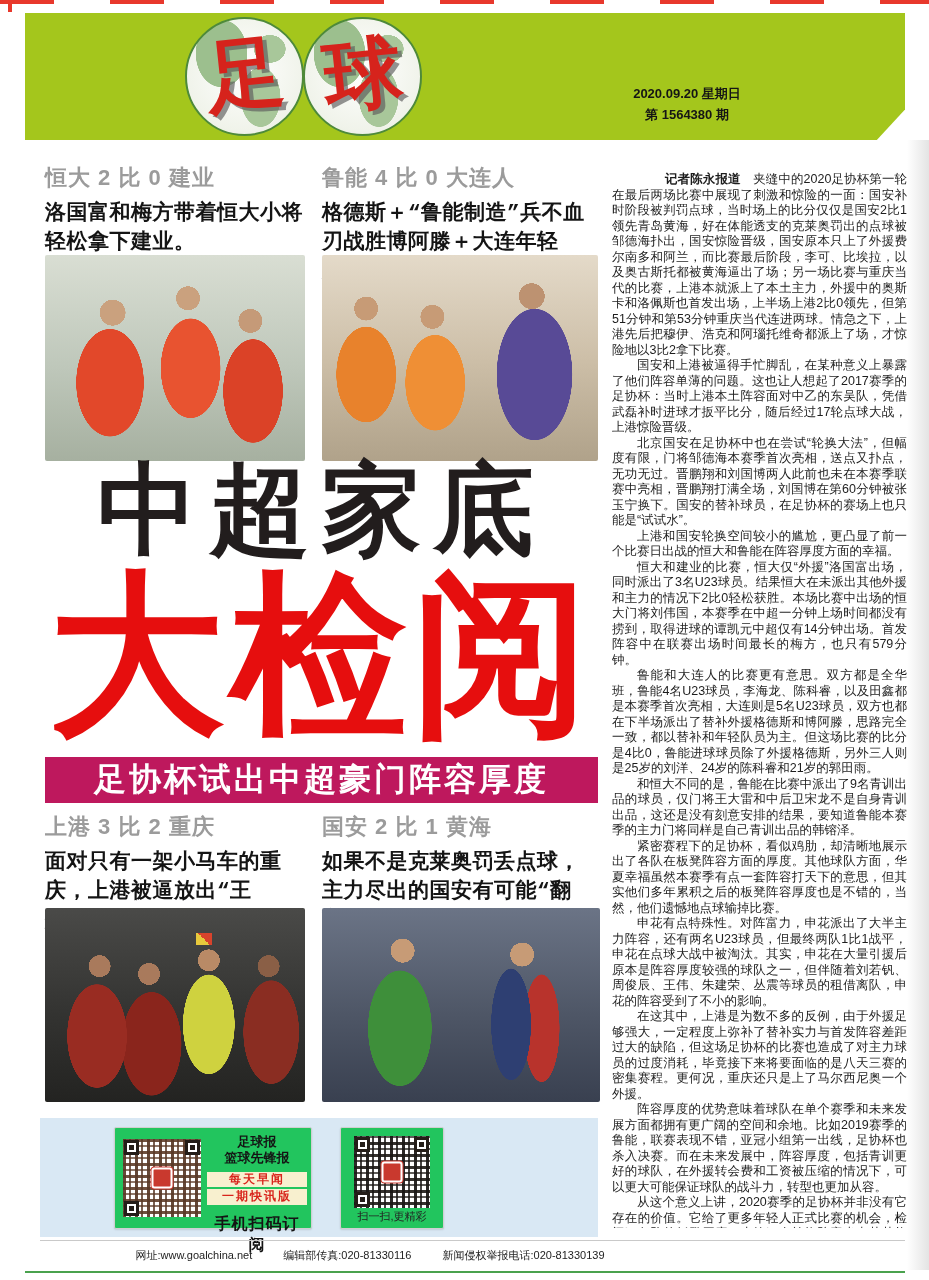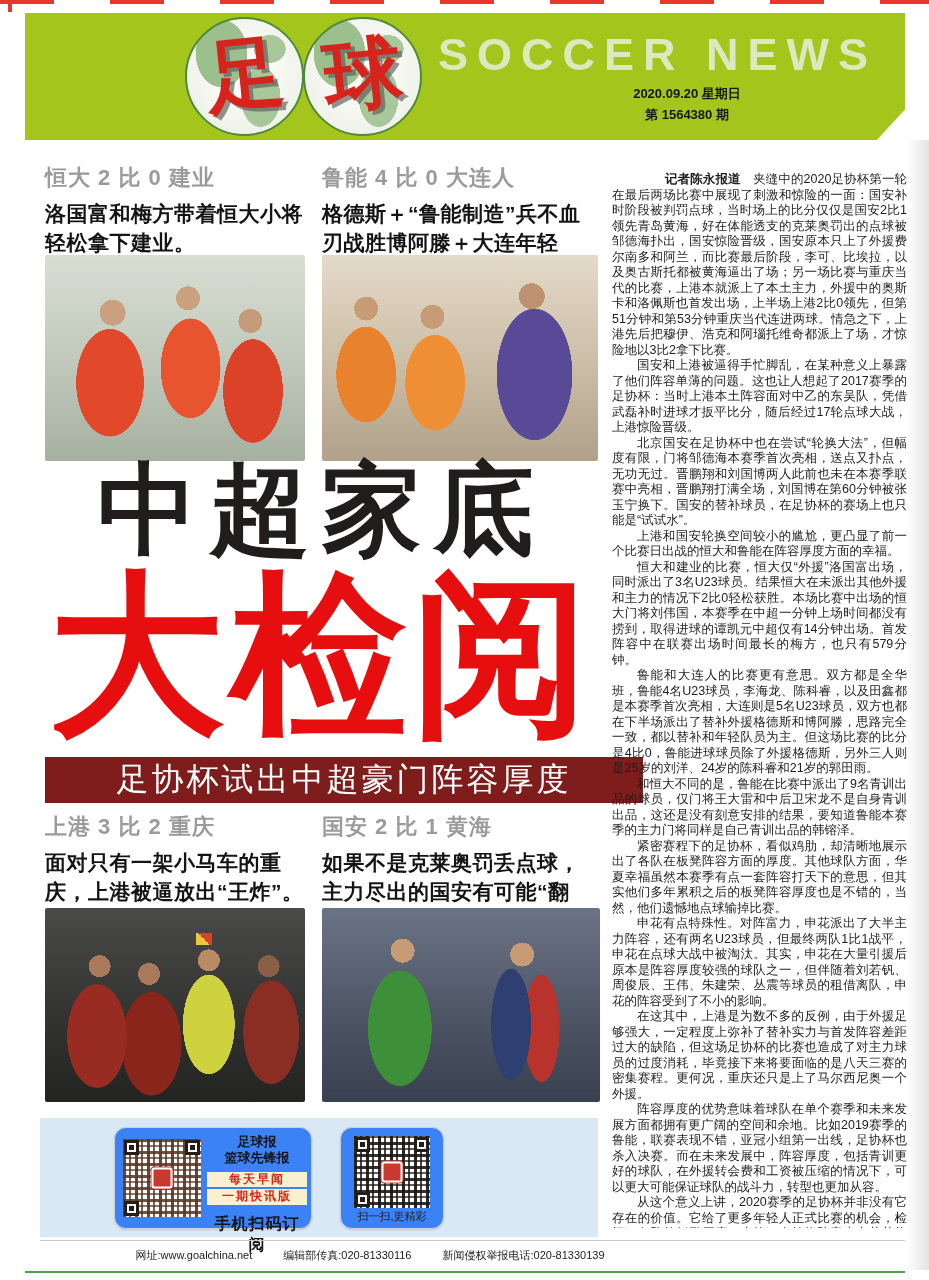--- a/index.html
+++ b/index.html
@@ -29,21 +29,21 @@
     color:#d6231c;text-shadow:4px 4px 0 rgba(90,90,90,.65);line-height:1;}
   .title-en{position:absolute;right:28px;top:16px;font-size:45px;font-weight:bold;
     letter-spacing:9px;color:#dce8bd;white-space:nowrap;}
   .mast-meta{position:absolute;right:28px;top:72px;width:380px;text-align:center;color:#151515;}
   .mast-date{font-size:13px;font-weight:bold;}
   .mast-issue{font-size:13px;font-weight:bold;margin-top:3px;}
   .mast-publisher{font-size:9px;margin-top:20px;letter-spacing:.5px;}
   
   .teaser{position:absolute;}
   .kicker{font-size:22px;font-weight:bold;color:#9b9b9b;letter-spacing:1px;}
-  .t-head{margin:7px 0 0 0;font-size:21px;font-weight:bold;color:#141414;line-height:1.38;letter-spacing:.5px;}
+  .t-head{margin:7px 0 0 0;font-size:21px;font-weight:bold;color:#141414;line-height:1.38;letter-spacing:.5px;font-family:Liberation Mono, monospace;}
   .t1{left:45px;top:163px;width:262px;}
   .t2{left:322px;top:163px;width:276px;}
   .t3{left:45px;top:812px;width:262px;}
   .t4{left:322px;top:812px;width:278px;}
   
   .photo{position:absolute;border-radius:2px;}
   .p1{left:45px;top:255px;width:260px;height:206px;background:
       radial-gradient(circle 13px at 26% 28%,#caa17e 99%,transparent),
       radial-gradient(circle 12px at 55% 21%,#caa17e 99%,transparent),
       radial-gradient(circle 12px at 79% 32%,#c59a78 99%,transparent),
@@ -76,31 +76,31 @@
       radial-gradient(ellipse 32px 58px at 28% 62%,#3e8f3a 99%,transparent),
       radial-gradient(ellipse 20px 56px at 68% 60%,#2e3f72 99%,transparent),
       radial-gradient(ellipse 18px 54px at 79% 62%,#b8332c 99%,transparent),
       linear-gradient(180deg,#6b7486 0%,#4e5666 55%,#394050 100%);}
   
   .head-black{position:absolute;left:45px;top:455px;width:553px;margin:0;text-align:center;
     font-size:100px;line-height:1.08;font-weight:900;letter-spacing:12px;color:#221d1d;}
   .head-red{position:absolute;left:45px;top:556px;width:553px;margin:0;text-align:center;
     font-family:"DejaVu Serif","Liberation Serif",serif;
     font-size:176px;line-height:1.12;font-weight:900;letter-spacing:6px;color:#e60e0e;}
-  .subhead-bar{position:absolute;left:45px;top:757px;width:598px;height:46px;background:#7f1d1d;
-    color:#fff;font-size:32px;font-weight:normal;letter-spacing:3px;
+  .subhead-bar{position:absolute;left:45px;top:757px;width:553px;height:46px;background:#be185d;
+    color:#fff;font-size:32px;font-weight:bold;letter-spacing:3px;
     display:flex;align-items:center;justify-content:center;}
   
   .article{position:absolute;left:612px;top:172px;width:295px;height:1056px;overflow:hidden;
     font-size:12.5px;line-height:15.5px;text-align:justify;color:#1d1d1d;}
   .article p{margin:0;text-indent:2em;}
   .byline{font-weight:bold;margin-left:28px;}
   
   .subscribe{position:absolute;left:40px;top:1118px;width:558px;height:119px;background:#d9e8f4;}
-  .card{position:absolute;background:#3b82f6;border:1px solid #d0d0d0;border-radius:12px;
+  .card{position:absolute;background:#22c55e;border:1px solid #d0d0d0;border-radius:2px;
     box-shadow:0 1px 2px rgba(0,0,0,.12);text-decoration:underline;}
   .card1{left:74px;top:9px;width:196px;height:100px;}
   .card2{left:300px;top:9px;width:102px;height:100px;}
   .qr{position:absolute;background-color:#fff;}
   .qr1{left:8px;top:11px;width:78px;height:78px;background-image:
       repeating-linear-gradient(90deg,rgba(88,56,38,.92) 0 3px,transparent 3px 6px,rgba(88,56,38,.8) 6px 8px,transparent 8px 12px),
       repeating-linear-gradient(0deg,#fff 0 3px,rgba(96,62,42,.9) 3px 6px,#fff 6px 10px,rgba(96,62,42,.7) 10px 12px);}
   .qr2{left:13px;top:8px;width:76px;height:72px;background-image:
       repeating-linear-gradient(90deg,rgba(25,22,20,.92) 0 3px,transparent 3px 6px,rgba(25,22,20,.8) 6px 8px,transparent 8px 12px),
       repeating-linear-gradient(0deg,#fff 0 3px,rgba(30,26,22,.9) 3px 6px,#fff 6px 10px,rgba(30,26,22,.7) 10px 12px);}
@@ -138,21 +138,20 @@
 
   <header class="masthead">
     <div class="globes">
       <div class="globe g1">
         <span class="logo-char">足</span>
       </div>
       <div class="globe g2">
         <span class="logo-char">球</span>
       </div>
     </div>
-    <div class="title-en">SOCCER NEWS</div>
     <div class="mast-meta">
       <div class="mast-date">2020.09.20 星期日</div>
       <div class="mast-issue">第 1564380 期</div>
       <div class="mast-publisher">■广州日报报业集团 广州日报社主管、主办　■广州传媒控股有限公司出版</div>
     </div>
   </header>
 
   <section class="teaser t1">
     <div class="kicker">恒大 2 比 0 建业</div>
     <h3 class="t-head">洛国富和梅方带着恒大小将轻松拿下建业。</h3>

